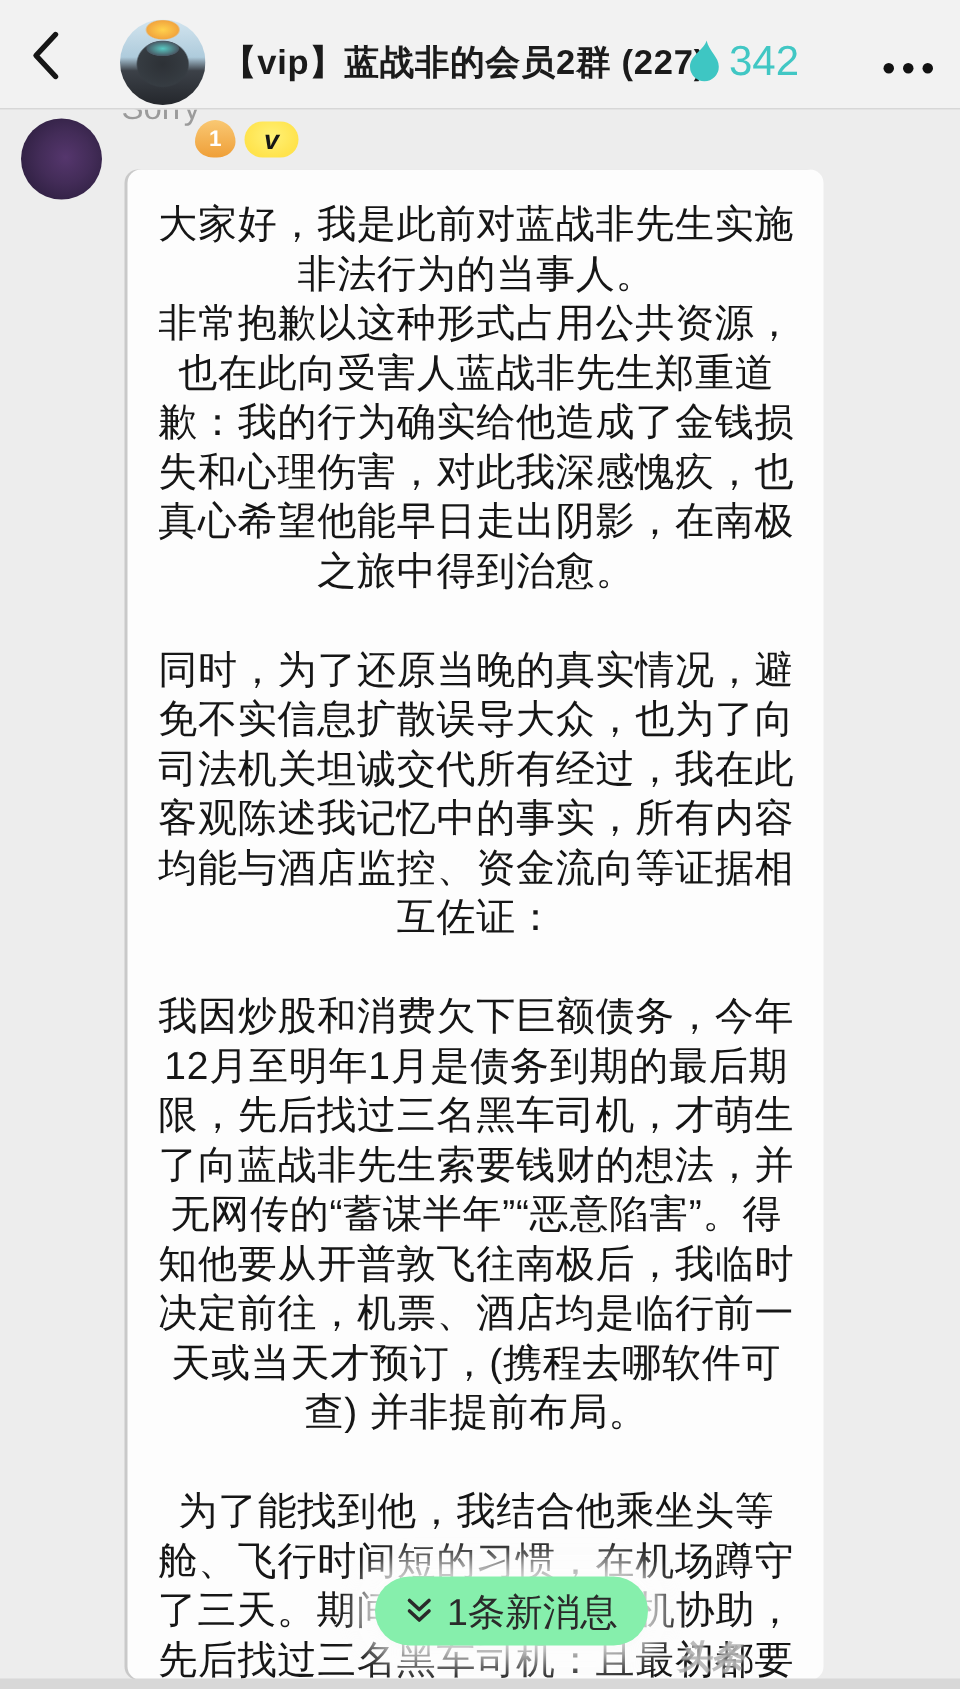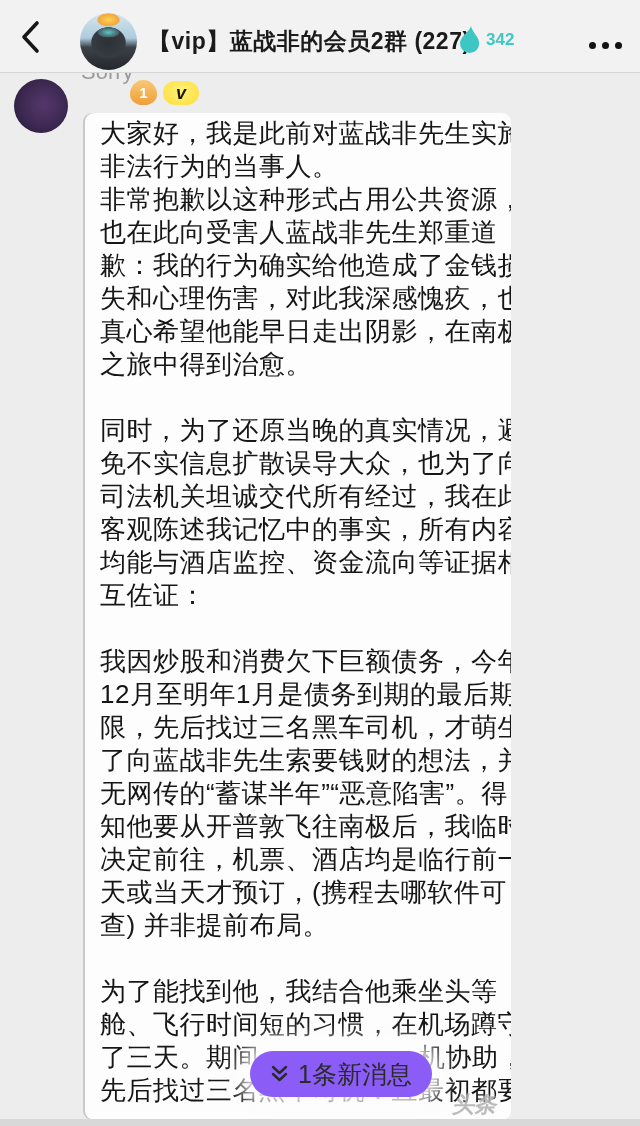--- a/index.html
+++ b/index.html
@@ -15,21 +15,21 @@
   .h-avatar{
     position:absolute;left:80px;top:13px;width:57px;height:57px;border-radius:50%;
     background:
       radial-gradient(ellipse 19px 11px at 50% 12%, #ffd24d 0%, #f2a63e 55%, rgba(0,0,0,0) 62%),
       radial-gradient(ellipse 15px 7px at 50% 34%, #57c9c2 0%, #4a5a66 70%, rgba(0,0,0,0) 75%),
       radial-gradient(ellipse 27px 24px at 50% 52%, #2d3136 0%, #363c42 62%, rgba(0,0,0,0) 66%),
       linear-gradient(180deg,#d3e5ef 0%,#aecbdc 44%,#3c4148 60%,#24272c 100%);
   }
   .h-title{position:absolute;left:148px;top:26px;font-size:23px;font-weight:700;color:#1b1b1b;letter-spacing:.5px;white-space:nowrap;}
   .h-flame{position:absolute;left:456px;top:25px;display:flex;align-items:center;gap:6px;}
-  .h-flame .cnt{font-size:17px;font-weight:700;color:#41c7c4;}
+  .h-flame .cnt{font-size:28px;font-weight:400;color:#41c7c4;}
   .h-more{position:absolute;right:18px;top:42px;display:flex;gap:6px;cursor:pointer;}
   .h-more i{width:7px;height:7px;border-radius:50%;background:#121212;}
   
   .s-avatar{
     position:absolute;left:14px;top:79px;width:54px;height:54px;border-radius:50%;z-index:2;
     background:radial-gradient(circle at 55% 48%, #55366d 0%, #432c58 42%, #241935 100%);
   }
   .s-name{position:absolute;left:81px;top:59px;font-size:22px;color:#9b9b9b;z-index:2;}
   .badge-lv{
     position:absolute;left:130px;top:80px;width:27px;height:25px;z-index:2;
@@ -39,35 +39,36 @@
     color:#fff;font-size:15px;font-weight:700;
   }
   .badge-vip{
     position:absolute;left:163px;top:81px;width:36px;height:24px;z-index:2;
     background:radial-gradient(ellipse at 50% 40%, #fff176 0%, #ffe34d 70%);
     border-radius:12px;display:flex;align-items:center;justify-content:center;
     color:#161616;font-size:18px;font-weight:700;font-style:italic;
   }
   
   .bubble{
-    position:absolute;left:85px;top:113px;width:426px;height:1007px;z-index:1;
+    position:absolute;left:85px;top:113px;width:464px;height:1007px;z-index:1;
     background:#fdfdfd;border-radius:9px;box-sizing:border-box;
-    padding:4px 14px 0 15px;overflow:hidden;
+    padding:20px 14px 0 15px;overflow:hidden;
     box-shadow:-2px 0 0 rgba(120,120,120,0.30);
+    text-align:center;
   }
   .bubble p{
     margin:0 0 33px 0;font-size:26px;line-height:33px;color:#161616;
     white-space:pre;letter-spacing:.5px;
   }
   .p4 div{font-size:26px;line-height:33px;color:#161616;white-space:pre;letter-spacing:.5px;}
   .gap-sp{display:inline-block;width:160px;}
   
   .pill{
     position:absolute;left:250px;top:1051px;height:46px;z-index:4;
-    background:#8b5cf6;border-radius:23px;padding:0 20px;
+    background:#86efac;border-radius:23px;padding:0 20px;
     display:inline-flex;align-items:center;gap:9px;cursor:pointer;
     box-shadow:0 0 18px 12px rgba(253,253,253,0.85), 0 2px 6px rgba(0,0,0,0.05);
   }
   .pill .txt{font-size:25px;color:#2a2a2a;white-space:nowrap;}
   
   .wm{
     position:absolute;left:452px;top:1090px;z-index:3;display:flex;gap:6px;
     font-size:22px;color:rgba(145,145,145,0.62);
     text-shadow:0 0 2px rgba(255,255,255,0.9);white-space:nowrap;
   }

